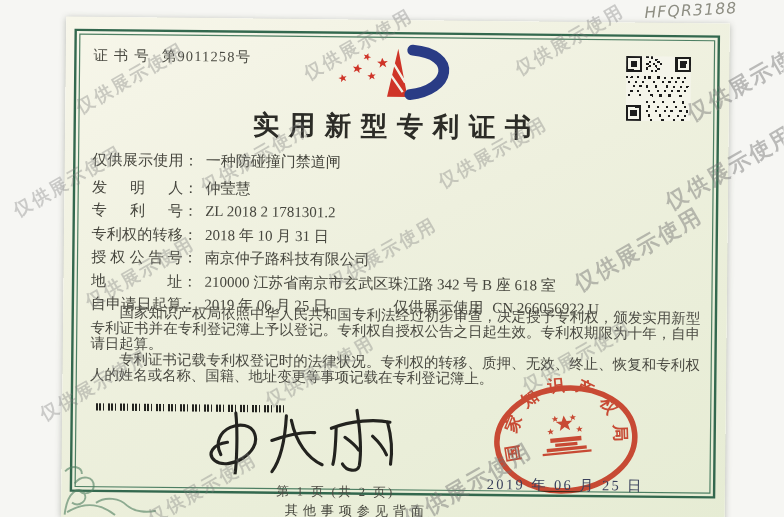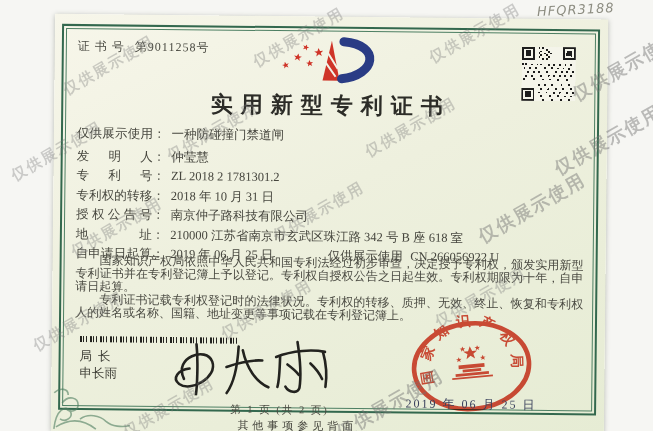--- a/index.html
+++ b/index.html
@@ -159,24 +159,20 @@
       </div>
     </div>
 
     <div class="bodytext">
       <p>国家知识产权局依照中华人民共和国专利法经过初步审查，决定授予专利权，颁发实用新型专利证书并在专利登记簿上予以登记。专利权自授权公告之日起生效。专利权期限为十年，自申请日起算。</p>
       <p>专利证书记载专利权登记时的法律状况。专利权的转移、质押、无效、终止、恢复和专利权人的姓名或名称、国籍、地址变更等事项记载在专利登记簿上。</p>
     </div>
 
     <div class="barcode"></div>
 
-    <div class="signer">
-      <div class="role">局长</div>
-      <div class="name">申长雨</div>
-    </div>
 
     <svg class="sig" width="180" height="58" viewBox="0 0 180 58">
       <g stroke="#23231f" stroke-width="2.6" fill="none" stroke-linecap="round" transform="rotate(-3 90 29)">
         <path d="M20 38 C10 16 44 6 49 22 C54 38 26 52 15 43 C8 37 14 29 26 28"></path>
         <path d="M34 4 C35 20 33 46 31 56"></path>
         <path d="M76 8 C74 28 70 44 62 54"></path>
         <path d="M63 28 C76 24 90 22 99 23"></path>
         <path d="M80 12 C83 30 92 44 104 50"></path>
         <path d="M113 20 C130 14 150 14 162 17"></path>
         <path d="M135 6 C137 24 137 42 135 52 C133 58 124 56 121 50"></path>

